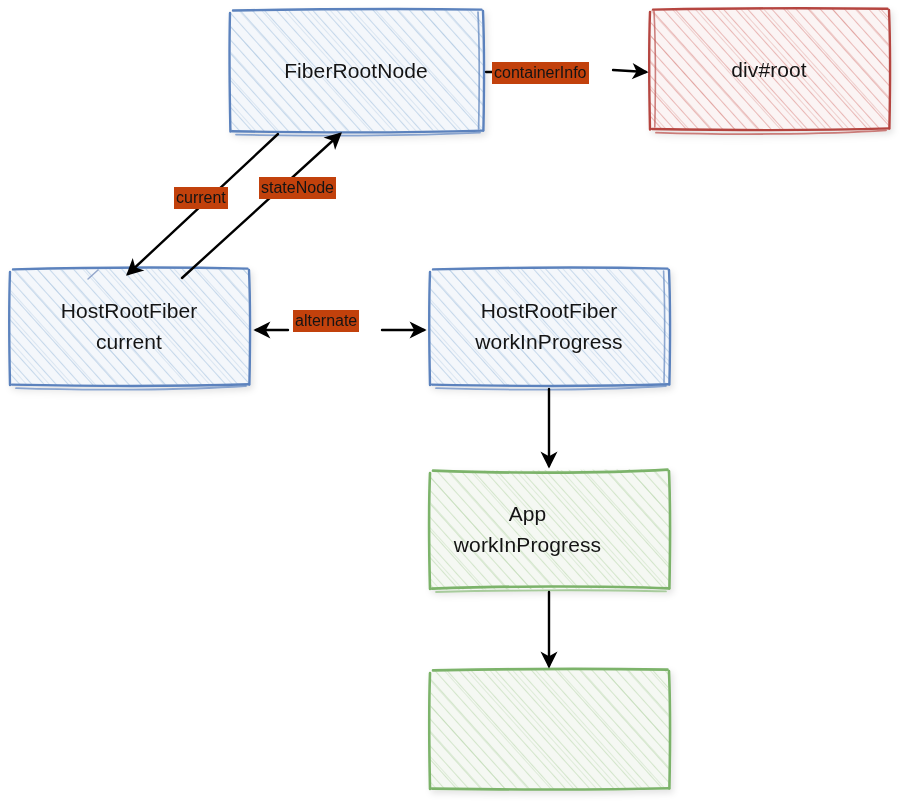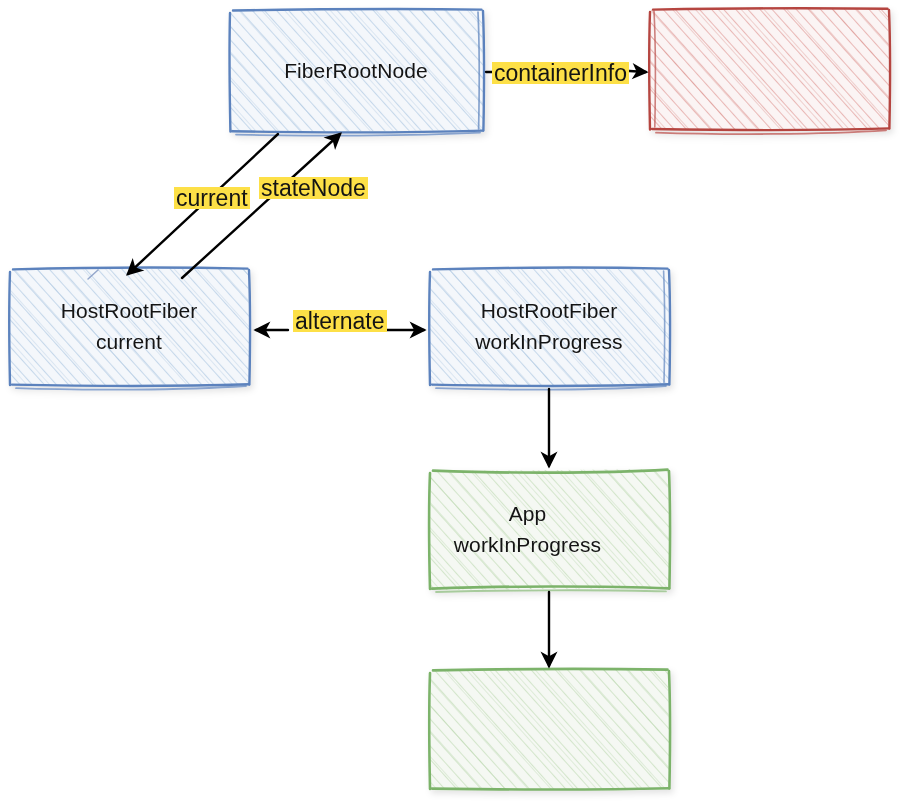--- a/index.html
+++ b/index.html
@@ -36,23 +36,23 @@
     font-size: 21px;
     line-height: 31px;
     letter-spacing: 0.1px;
     pointer-events: none;
     white-space: pre-line;
   }
   .edge-label {
     position: absolute;
     color: #141414;
     font-family: "Liberation Sans", sans-serif;
-    font-size: 23px;
+    font-size: 16px;
     line-height: 22px;
-    background: #fde047;
+    background: #c2410c;
     padding: 0 2px;
     white-space: nowrap;
   }
   .watermark {
     position: absolute;
     font-family: "Liberation Sans", sans-serif;
     font-size: 22px;
     color: rgba(120, 124, 120, 0.45);
     letter-spacing: 1px;
     white-space: nowrap;
@@ -185,20 +185,21 @@
       <line x1="549" y1="389" x2="549" y2="466" stroke="#000000" stroke-width="2.4" stroke-linecap="round" marker-end="url(#arrow-blk)"></line>
     </g>
 
     <g>
       <line x1="549" y1="592" x2="549" y2="666" stroke="#000000" stroke-width="2.4" stroke-linecap="round" marker-end="url(#arrow-blk)"></line>
     </g>
   </svg>
 
   <div class="node-label" style="left:228px; top:8px; width:256px; height:124px;">FiberRootNode</div>
 
+  <div class="node-label" style="left:648px; top:8px; width:242px; height:122px;">div#root</div>
 
   <div class="node-label" style="left:8px; top:267px; width:242px; height:118px;">HostRootFiber
 current</div>
 
   <div class="node-label" style="left:428px; top:267px; width:242px; height:118px;">HostRootFiber
 workInProgress</div>
 
   <div class="node-label" style="left:428px; top:468px; width:199px; height:122px;">App
 workInProgress</div>
 

